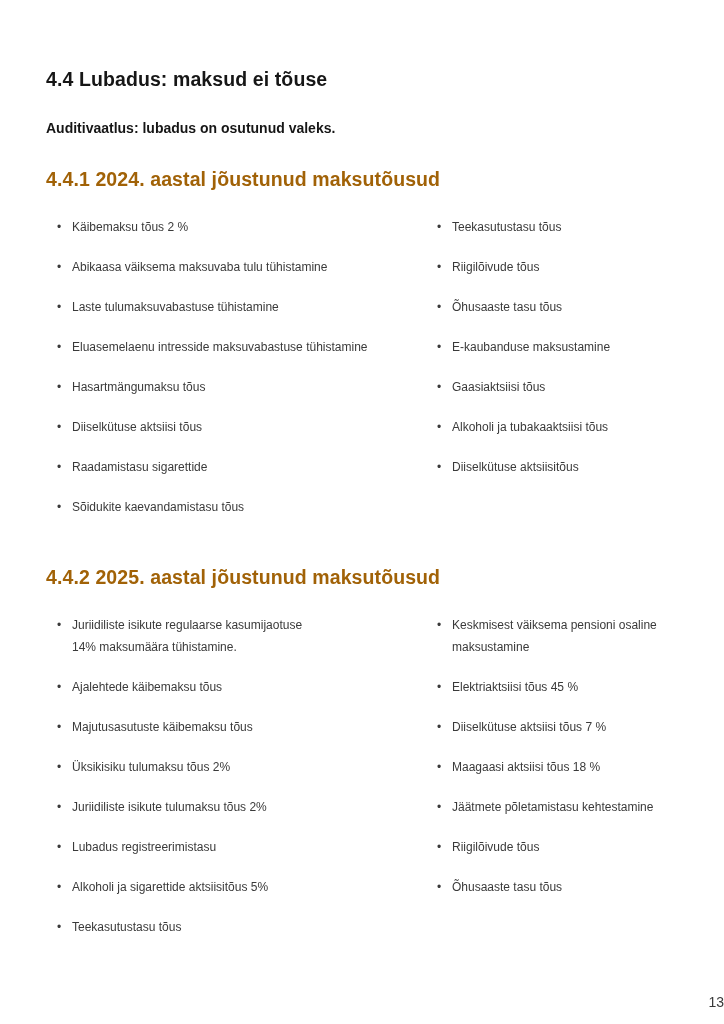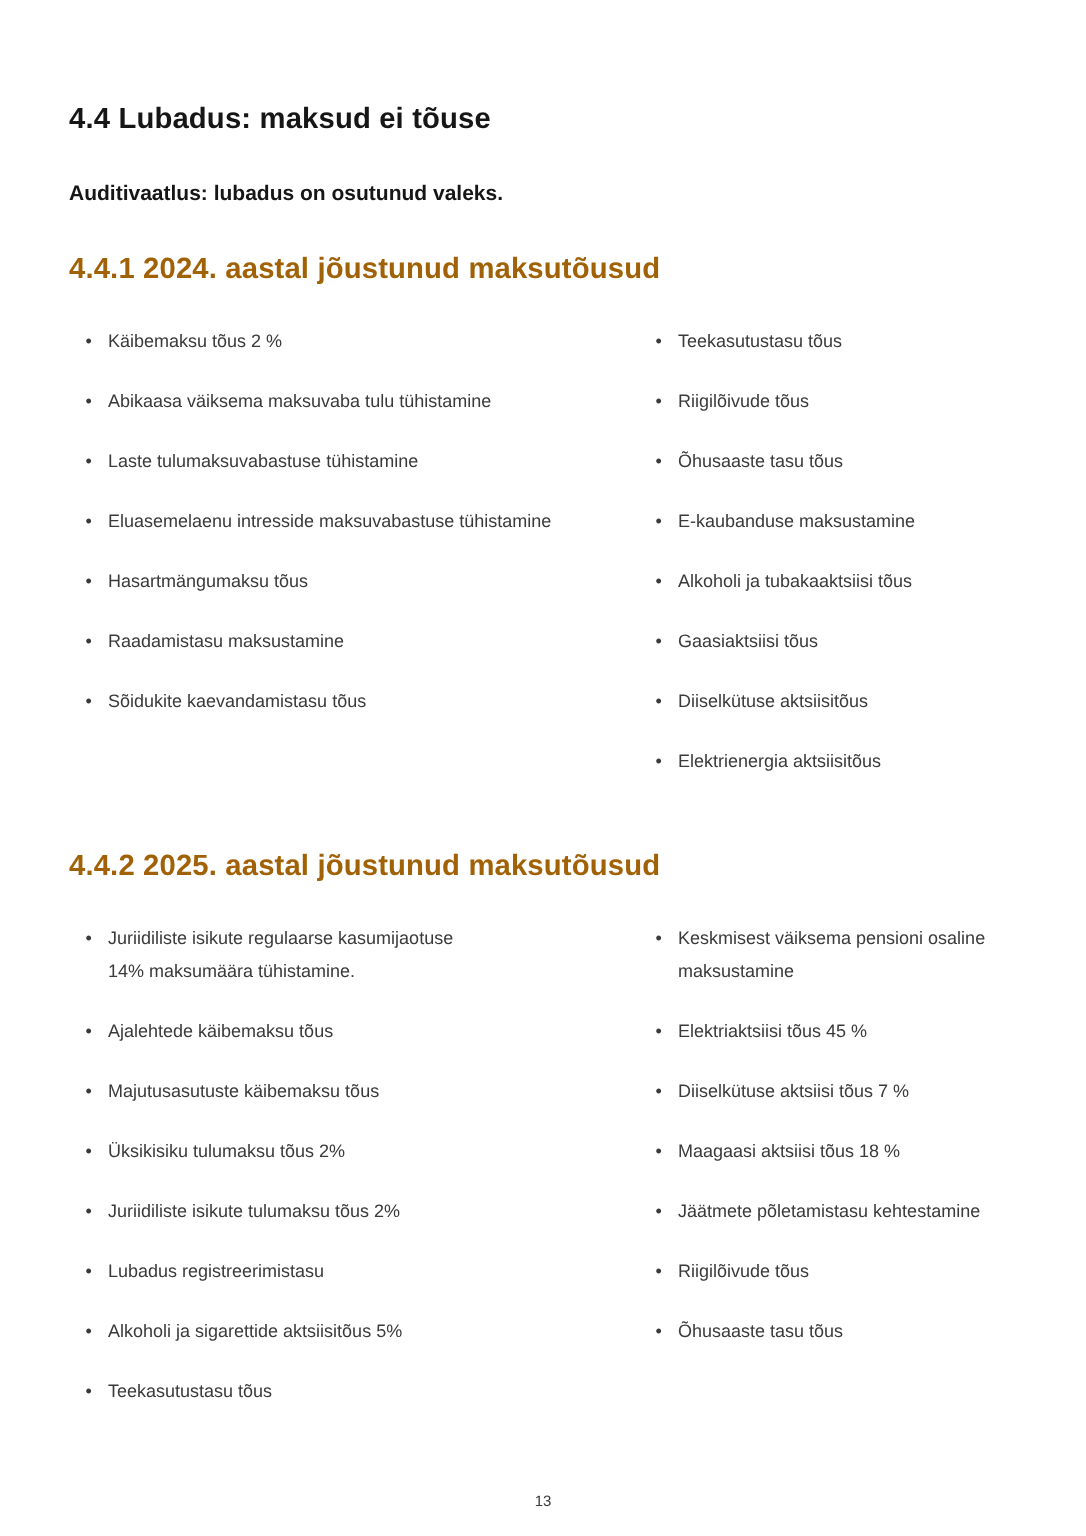--- a/index.html
+++ b/index.html
@@ -65,22 +65,22 @@
     position: absolute;
     left: 11px;
     top: 0;
     color: #3a3a3a;
   }
   .page-number {
     position: absolute;
     top: 995px;
     left: 0;
     right: 0;
-    text-align: center;
-    font-size: 10px;
+    text-align: right;
+    font-size: 14px;
     line-height: 14px;
     color: #3a3a3a;
   }
 </style>
 </head>
 <body>
 
 <div class="page">
 
   <h1 class="section-title">4.4 Lubadus: maksud ei tõuse</h1>
@@ -89,32 +89,32 @@
 
   <h2 class="subsection-title">4.4.1 2024. aastal jõustunud maksutõusud</h2>
 
   <div class="cols">
     <ul>
         <li>Käibemaksu tõus 2 %</li>
         <li>Abikaasa väiksema maksuvaba tulu tühistamine</li>
         <li>Laste tulumaksuvabastuse tühistamine</li>
         <li>Eluasemelaenu intresside maksuvabastuse tühistamine</li>
         <li>Hasartmängumaksu tõus</li>
-        <li>Raadamistasu maksustamine</li>
+        <li>Diiselkütuse aktsiisi tõus</li>
+        <li>Raadamistasu sigarettide</li>
         <li>Sõidukite kaevandamistasu tõus</li>
       </ul>
     <ul>
         <li>Teekasutustasu tõus</li>
         <li>Riigilõivude tõus</li>
         <li>Õhusaaste tasu tõus</li>
         <li>E-kaubanduse maksustamine</li>
+        <li>Gaasiaktsiisi tõus</li>
         <li>Alkoholi ja tubakaaktsiisi tõus</li>
-        <li>Gaasiaktsiisi tõus</li>
         <li>Diiselkütuse aktsiisitõus</li>
-        <li>Elektrienergia aktsiisitõus</li>
       </ul>
   </div>
 
   <h2 class="subsection-title">4.4.2 2025. aastal jõustunud maksutõusud</h2>
 
   <div class="cols">
     <ul>
         <li>Juriidiliste isikute regulaarse kasumijaotuse
 14% maksumäära tühistamine.</li>
         <li>Ajalehtede käibemaksu tõus</li>

